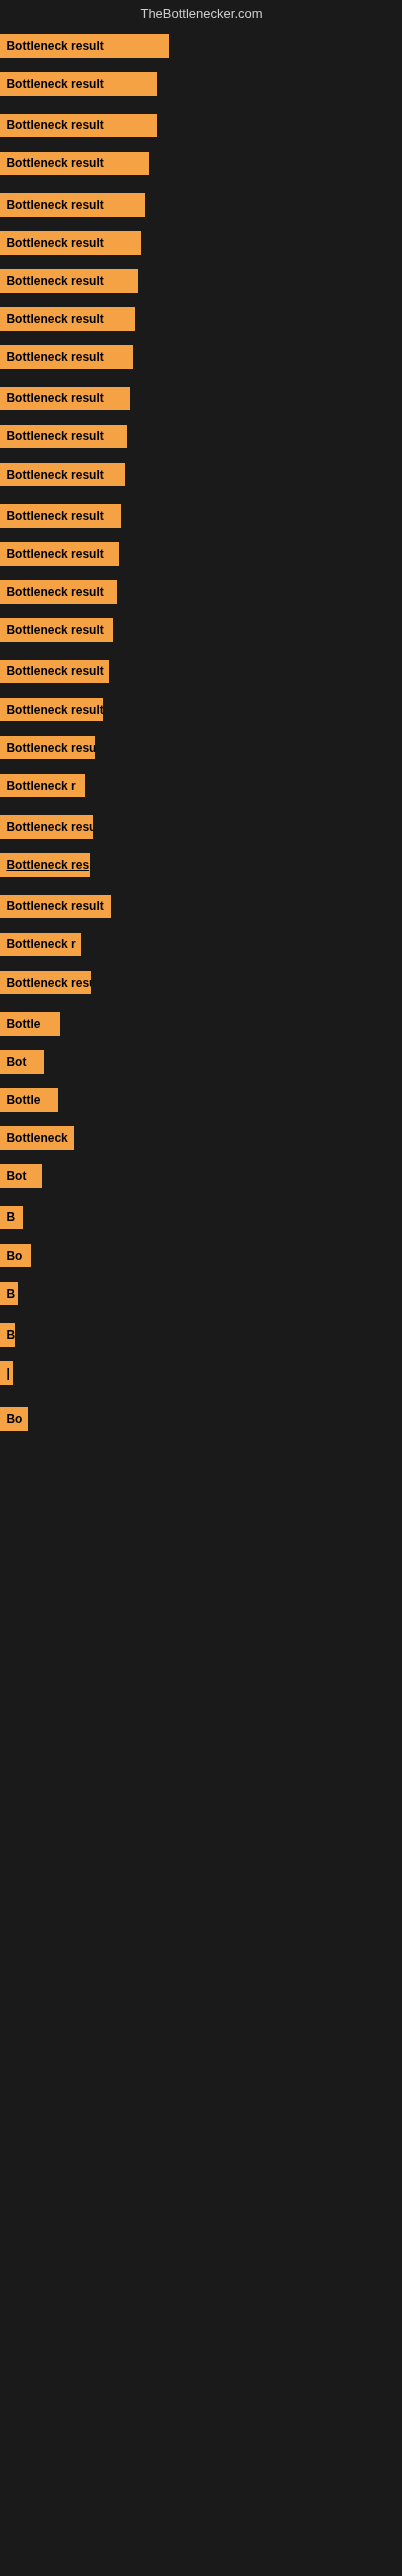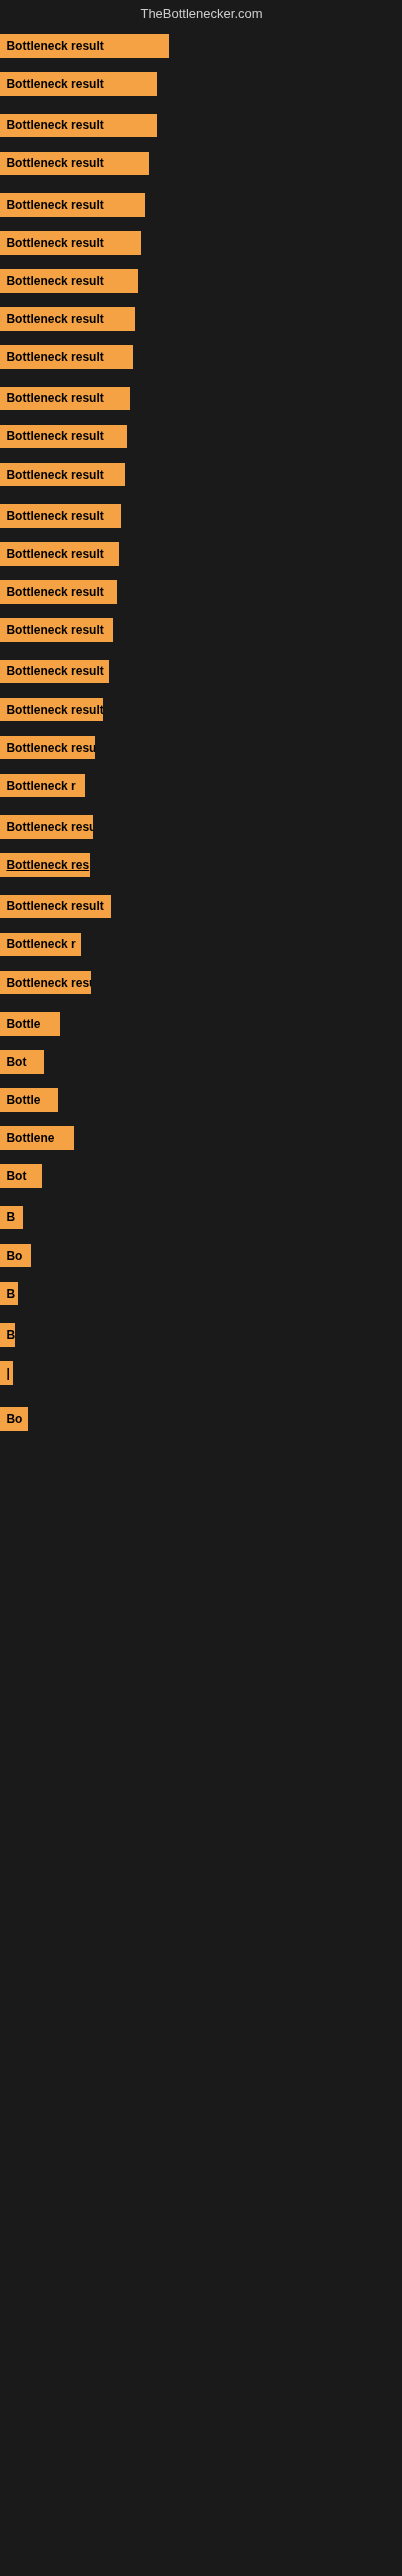--- a/index.html
+++ b/index.html
@@ -182,21 +182,21 @@
         <div class="bottleneck-label" style="width: 44px;">Bot</div>
       </div>
     </div>
     <div class="row-container" style="margin-top: 14.5px; margin-bottom: 0px;">
       <div class="bottleneck-bar">
         <div class="bottleneck-label" style="width: 58px;">Bottle</div>
       </div>
     </div>
     <div class="row-container" style="margin-top: 14.5px; margin-bottom: 0px;">
       <div class="bottleneck-bar">
-        <div class="bottleneck-label" style="width: 74px;">Bottlene</div>
+        <div class="bottleneck-label" style="width: 74px;">Bottleneck</div>
       </div>
     </div>
     <div class="row-container" style="margin-top: 14.5px; margin-bottom: 0px;">
       <div class="bottleneck-bar">
         <div class="bottleneck-label" style="width: 42px;">Bot</div>
       </div>
     </div>
     <div class="row-container" style="margin-top: 17.7px; margin-bottom: 0px;">
       <div class="bottleneck-bar">
         <div class="bottleneck-label" style="width: 22.5px;">B</div>

